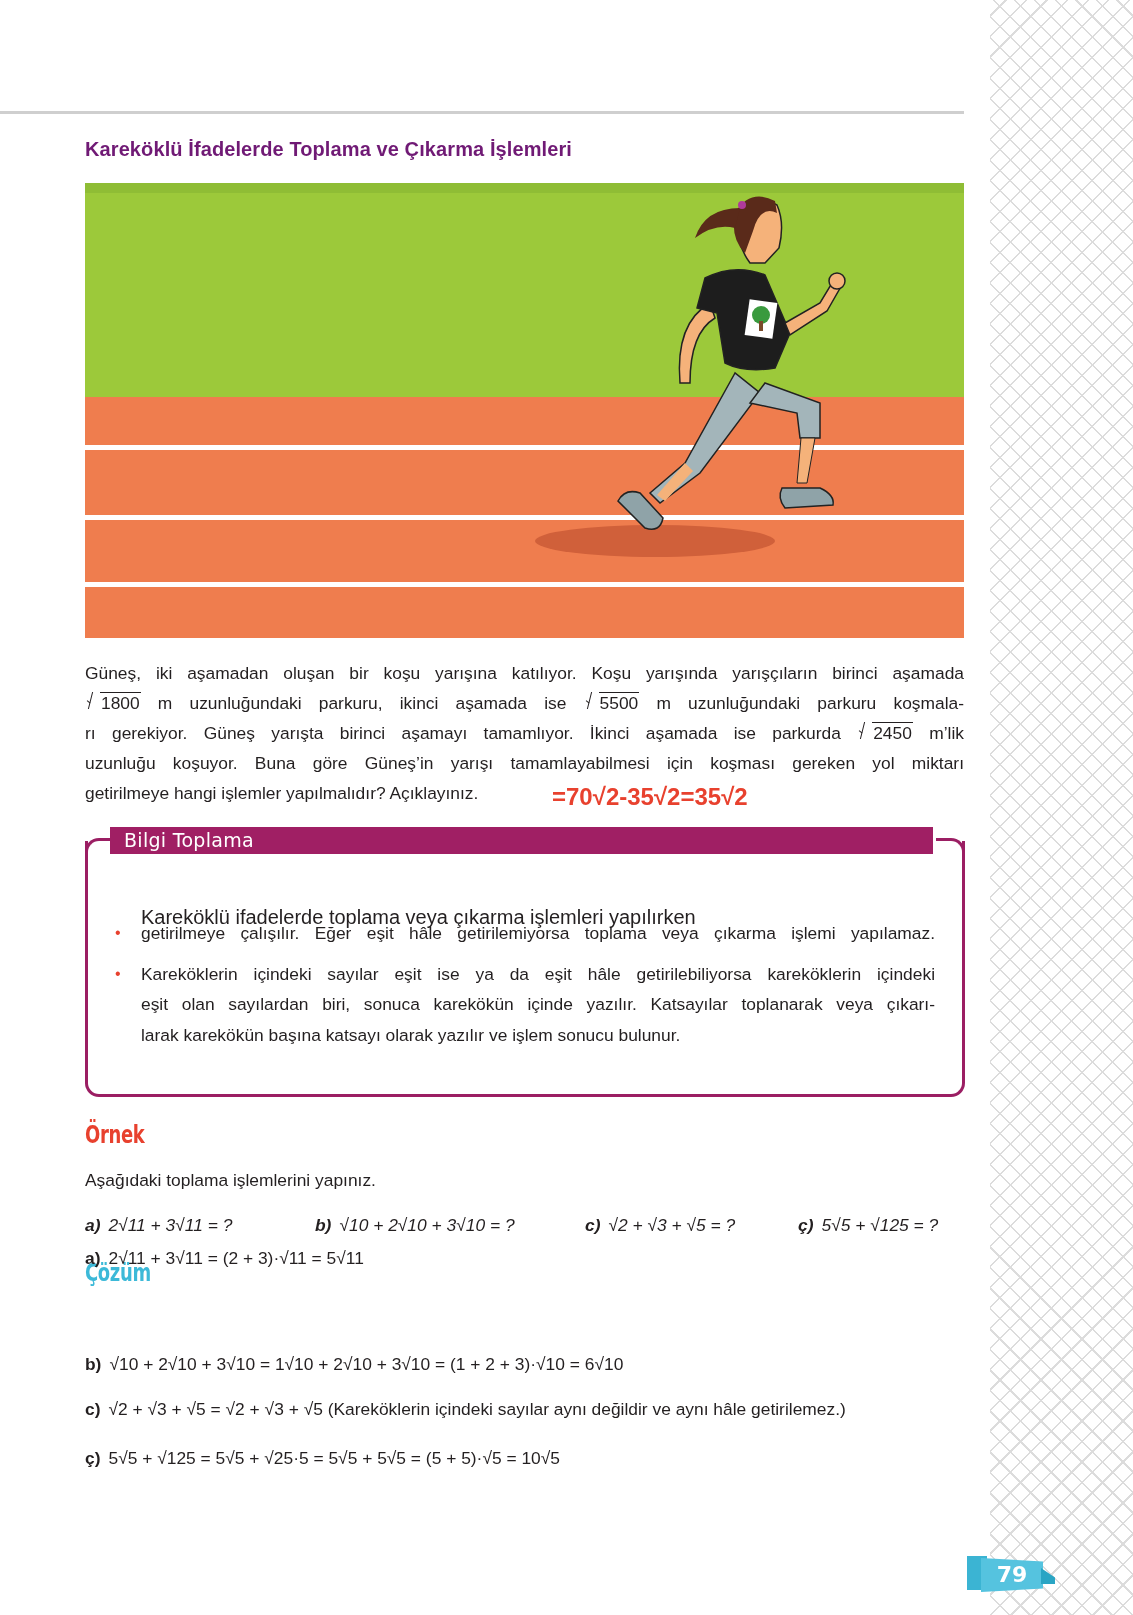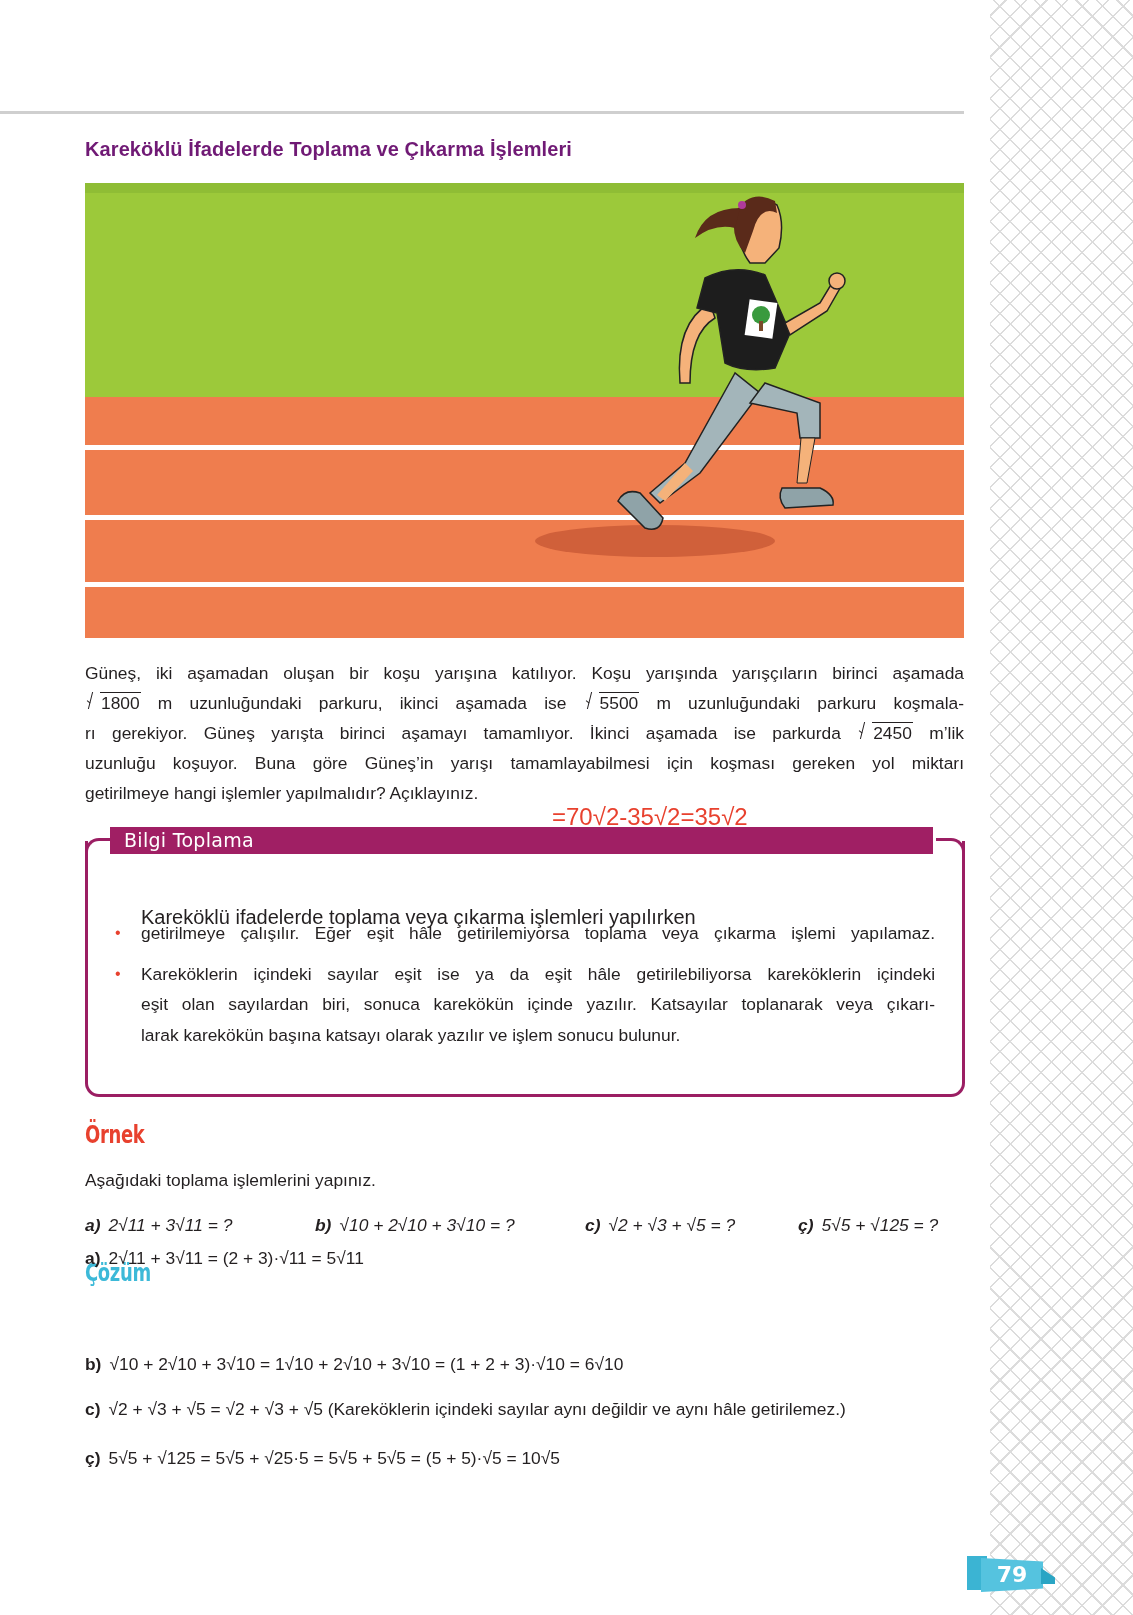--- a/index.html
+++ b/index.html
@@ -15,21 +15,21 @@
   .grass{position:absolute;left:0;top:0;width:100%;height:214px;background:#9cc93a;}
   .grass-top{position:absolute;left:0;top:0;width:100%;height:10px;background:#8fbd35;}
   .lane{position:absolute;left:0;width:100%;height:5px;background:#fff;}
   .para{position:absolute;left:85px;top:658px;width:879px;font-size:17.4px;line-height:30px;text-align:justify;}
   .para .ln{display:block;height:30px;white-space:nowrap;}
   .para .ln.j{text-align:justify;text-align-last:justify;white-space:normal;}
   .sq{display:inline-block;position:relative;padding-left:13px;margin-left:2px;}
   .sq::before{content:"";position:absolute;left:0;top:12px;width:4px;height:1.3px;background:#231f20;transform:rotate(40deg);transform-origin:left;}
   .sq::after{content:"";position:absolute;left:3px;top:4px;width:1.3px;height:17px;background:#231f20;transform:skewX(-14deg);}
   .sq .rad{border-top:1.3px solid #231f20;padding:0 1px;}
-  .answer{position:absolute;left:552px;top:783px;font-size:24px;font-weight:normal;color:#e8412e;margin-top:20px;}
+  .answer{position:absolute;left:552px;top:783px;font-size:24px;font-weight:bold;color:#e8412e;}
   .bilgi-box{position:absolute;left:85px;top:841px;width:874px;height:253px;border:3px solid #9b1e63;border-top:none;border-radius:0 0 14px 14px;}
   .bilgi-box::before{content:"";position:absolute;left:-3px;top:-3px;width:26px;height:26px;border-top:3px solid #9b1e63;border-left:3px solid #9b1e63;border-radius:14px 0 0 0;}
   .bilgi-box::after{content:"";position:absolute;right:-3px;top:-3px;width:26px;height:26px;border-top:3px solid #9b1e63;border-right:3px solid #9b1e63;border-radius:0 14px 0 0;}
   .bilgi-head{position:absolute;left:110px;top:827px;width:823px;height:27px;background:#a01f64;color:#fff;font-family:"DejaVu Sans",sans-serif;font-size:19px;line-height:27px;padding-left:14px;box-sizing:border-box;letter-spacing:0.3px;}
   .bilgi-intro{position:absolute;left:141px;top:906px;font-size:20px;}
   .bullets{position:absolute;left:115px;top:918px;width:820px;font-size:17.4px;}
   .bullet{position:relative;padding-left:26px;line-height:30.5px;margin-bottom:10px;}
   .bullet .dot{position:absolute;left:0;top:0;color:#e8412e;font-size:16px;}
   .bullet .ln{display:block;}
   .bullet .ln.j{text-align:justify;text-align-last:justify;}

